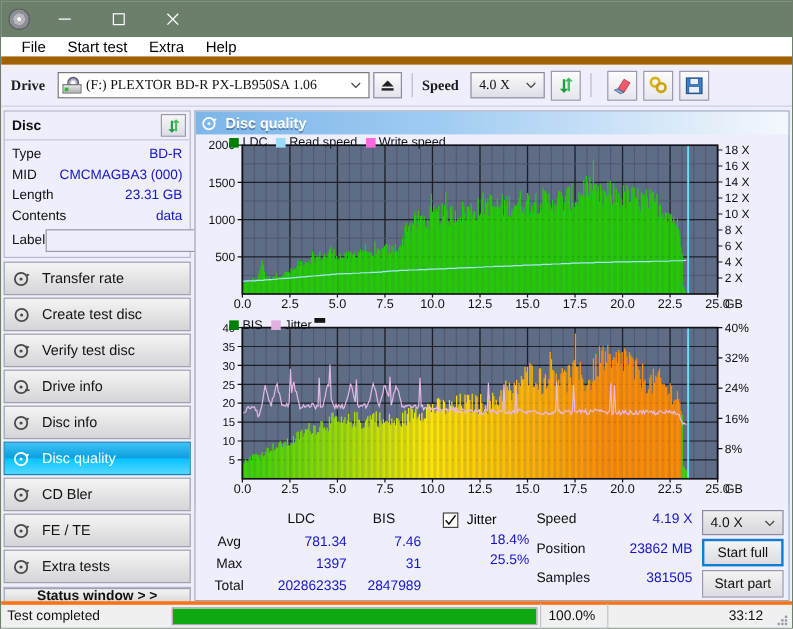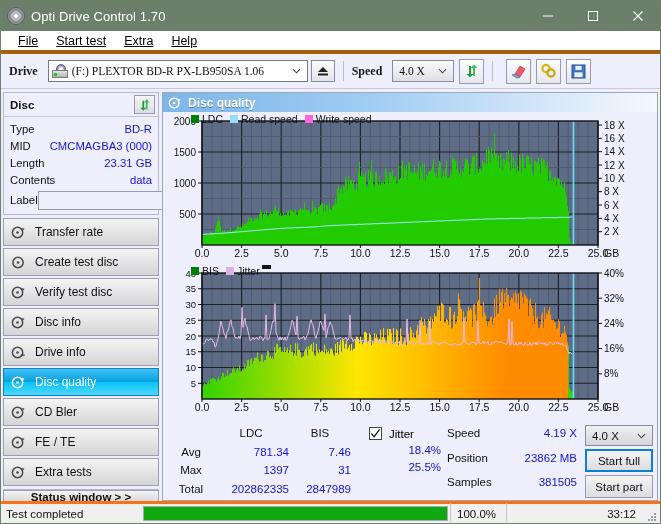--- a/index.html
+++ b/index.html
@@ -42,22 +42,21 @@
     display: flex; align-items: center; justify-content: center;
     color: #fff; font-size: 15px; line-height: 1;
   }
   .win-btn svg { display: block; }
   
   .menubar {
     height: 23px; flex: 0 0 23px;
     background: #ffffff;
     display: flex; align-items: center;
     padding-left: 8px;
-    border-bottom: 4px solid #a16207;
-    text-decoration: underline;
+    border-bottom: 7px solid #a16207;
   }
   .menu-item {
     font-size: 12.5px; color: #000; padding: 2px 9px;
   }
   
   .toolbar {
     height: 35px; flex: 0 0 35px;
     background: #eeeefc;
     display: flex; align-items: center;
     border-bottom: 1px solid #c9c9dd;
@@ -268,21 +267,20 @@
   .sb-time { width: 140px; text-align: right; padding-right: 10px; border-left:1px solid #c3c3cc; height:22px; line-height:22px;padding-left:16px;}
   .grip { width: 12px; height: 12px; margin-right: 2px; align-self: flex-end; }
 </style>
 </head>
 <body>
 
 <div class="window">
 
   <div class="titlebar">
     <div class="title-icon"></div>
-    <div class="title-text">Opti Drive Control 1.70</div>
     <div class="win-btns">
       <div class="win-btn">
         <svg width="12" height="12" viewBox="0 0 12 12">
             <line x1="1" y1="6" x2="11" y2="6" stroke="#fff" stroke-width="1"></line>
           </svg>
       </div>
       <div class="win-btn">
         <svg width="12" height="12" viewBox="0 0 12 12">
             <rect x="1.5" y="1.5" width="9" height="9" fill="none" stroke="#fff" stroke-width="1"></rect>
           </svg>
@@ -430,34 +428,34 @@
                 <path d="M11.5 3.2 l3 1 -2.4 2.4z" fill="#4a4a4a"></path>
               </svg>
           </span>
           <span>Verify test disc</span>
         </div>
         <div class="navbtn">
           <span class="nav-ico">
             <svg width="15" height="15" viewBox="0 0 16 16">
                 <circle cx="7" cy="8" r="5.5" fill="none" stroke="#4a4a4a" stroke-width="1.6"></circle>
                 <circle cx="7" cy="8" r="1.4" fill="#4a4a4a"></circle>
-                <path d="M11.8 3 l2.6 .9 -2 2.2z" fill="#4a4a4a"></path>
+                <rect x="10.5" y="10" width="4" height="1.6" fill="#4a4a4a"></rect>
               </svg>
           </span>
-          <span>Disc info</span>
+          <span>Drive info</span>
         </div>
         <div class="navbtn">
           <span class="nav-ico">
             <svg width="15" height="15" viewBox="0 0 16 16">
                 <circle cx="7" cy="8" r="5.5" fill="none" stroke="#4a4a4a" stroke-width="1.6"></circle>
                 <circle cx="7" cy="8" r="1.4" fill="#4a4a4a"></circle>
-                <rect x="10.5" y="10" width="4" height="1.6" fill="#4a4a4a"></rect>
+                <path d="M11.8 3 l2.6 .9 -2 2.2z" fill="#4a4a4a"></path>
               </svg>
           </span>
-          <span>Drive info</span>
+          <span>Disc info</span>
         </div>
         <div class="navbtn active">
           <span class="nav-ico">
             <svg width="15" height="15" viewBox="0 0 16 16">
                 <circle cx="7" cy="8" r="5.5" fill="none" stroke="#ffffff" stroke-width="1.6"></circle>
                 <circle cx="7" cy="8" r="1.4" fill="#ffffff"></circle>
                 <path d="M11.8 3 l2.6 .9 -2 2.2z" fill="#ffffff"></path>
               </svg>
           </span>
           <span>Disc quality</span>

